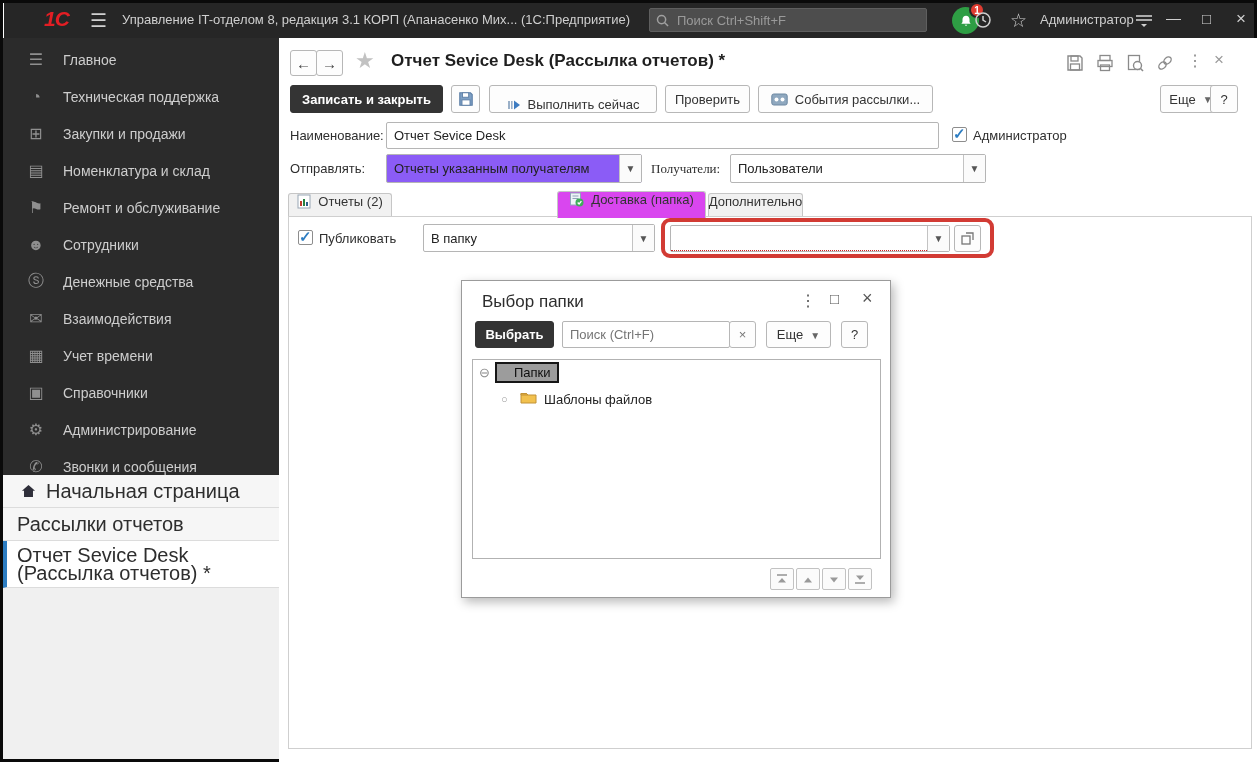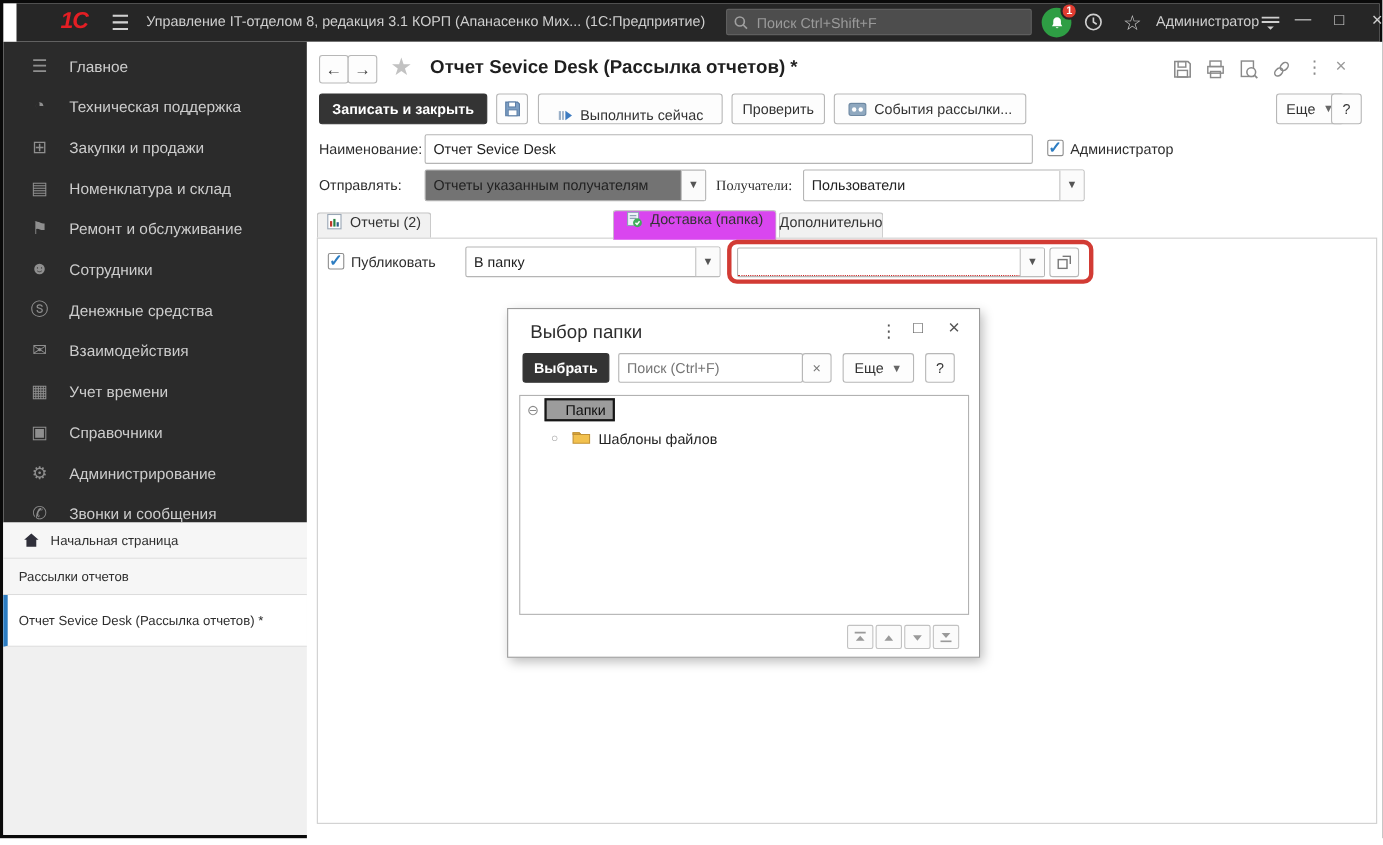--- a/index.html
+++ b/index.html
@@ -2,38 +2,38 @@
 <html><head>
 <meta charset="utf-8">
 <style>
   html,body{margin:0;padding:0;background:#ffffff;}
   *{box-sizing:border-box;font-family:"Liberation Sans",sans-serif;}
   #stage{position:relative;width:1257px;height:768px;background:#fff;overflow:hidden;}
   .abs{position:absolute;}
   
   #win{position:absolute;left:0;top:0;width:1257px;height:762px;border:3px solid #0a0a0a;background:#fff;}
   
-  #titlebar{position:absolute;left:12px;top:0;right:0;height:35px;background:#262626;color:#c9c9c9;}
+  #titlebar{position:absolute;left:1px;top:0;right:0;height:35px;background:#262626;color:#c9c9c9;padding-left:16px;}
   .tb-logo{color:#e31e24;font-weight:bold;font-style:italic;font-size:21px;letter-spacing:-1px;}
   .tb-ham{color:#d0d0d0;font-size:19px;}
   .tb-title{color:#cfcfcf;font-size:13px;white-space:nowrap;}
   .tb-search{background:#4d4d4d;border:1px solid #5f5f5f;border-radius:2px;height:24px;display:flex;align-items:center;padding:0 6px;gap:6px;}
   .tb-search input{background:transparent;border:none;outline:none;color:#a5a5a5;font-size:13px;width:230px;}
   .tb-search input::placeholder{color:#9a9a9a;}
   .bell-wrap{width:27px;height:27px;border-radius:50%;background:#2e9e44;position:relative;display:flex;align-items:center;justify-content:center;}
   .badge{position:absolute;top:-5px;right:-6px;background:#e03c31;color:#fff;border:2px solid #262626;border-radius:50%;width:16px;height:16px;font-size:10px;display:flex;align-items:center;justify-content:center;font-weight:bold;}
   .tb-ico{color:#cfcfcf;font-size:16px;}
   .winctl{color:#cfcfcf;font-size:15px;}
   
   #sidebar{position:absolute;left:0;top:35px;width:276px;bottom:0;background:#f0f0f0;}
   #sidebar-dark{position:absolute;left:0;top:0;width:276px;height:437px;background:#2b2b2b;}
   .side-item{position:absolute;left:0;width:276px;height:37px;display:flex;align-items:center;padding-left:22px;gap:16px;cursor:default;}
   .side-item .sicn{width:22px;text-align:center;color:#8f8f8f;font-size:16px;}
   .side-item .slbl{color:#cdcdcd;font-size:14px;white-space:nowrap;}
-  .foot-row{position:absolute;left:0;width:276px;background:#f6f6f6;border-bottom:1px solid #dcdcdc;display:flex;align-items:center;font-size:12px;color:#2e2e2e;}
+  .foot-row{position:absolute;left:0;width:276px;background:#f6f6f6;border-bottom:1px solid #dcdcdc;display:flex;align-items:center;font-size:20px;color:#2e2e2e;}
   .active-doc{background:#ffffff;border-left:4px solid #2d7dc2;}
   
   .btn{border:1px solid #b7b7b7;background:#fdfdfd;border-radius:3px;color:#333;font-size:13px;display:flex;align-items:center;justify-content:center;gap:7px;cursor:default;}
   .btn-dark{background:#343434;border-color:#343434;color:#fff;font-weight:bold;}
   .caret{font-size:10px;color:#666;margin-top:1px;}
   .dis{color:#9d9d9d;}
   .field{border:1px solid #b5b5b5;border-radius:2px;background:#fff;display:flex;align-items:center;font-size:13px;color:#222;}
   .field .val{padding:0 7px;flex:1;white-space:nowrap;overflow:hidden;}
   .combo-arrow{width:22px;align-self:stretch;border-left:1px solid #c3c3c3;display:flex;align-items:center;justify-content:center;color:#555;font-size:10px;background:#fbfbfb;}
   .cb{width:15px;height:15px;border:1px solid #8d8d8d;border-radius:2px;background:#fff;position:relative;}
@@ -256,21 +256,21 @@
         </div>
 
     <div class="abs lbl" style="left:11px;top:90px;">Наименование:</div>
     <div class="abs field" style="left:107px;top:84px;width:553px;height:27px;">
           <span class="val">Отчет Sevice Desk</span>
         </div>
     <div class="abs cb on" style="left:673px;top:89px;"></div>
     <div class="abs lbl" style="left:694px;top:90px;">Администратор</div>
 
     <div class="abs lbl" style="left:11px;top:123px;">Отправлять:</div>
-    <div class="abs field" style="left:107px;top:116px;width:256px;height:29px;background:#737373;">
+    <div class="abs field" style="left:107px;top:116px;width:256px;height:29px;background:#8b5cf6;">
       <span class="val">Отчеты указанным получателям</span>
       <span class="combo-arrow">▼</span>
     </div>
     <div class="abs lbl" style="left:372px;top:123px;font-family:Liberation Serif, serif;">Получатели:</div>
     <div class="abs field" style="left:451px;top:116px;width:256px;height:29px;">
       <span class="val">Пользователи</span>
       <span class="combo-arrow">▼</span>
     </div>
   </div>
 

